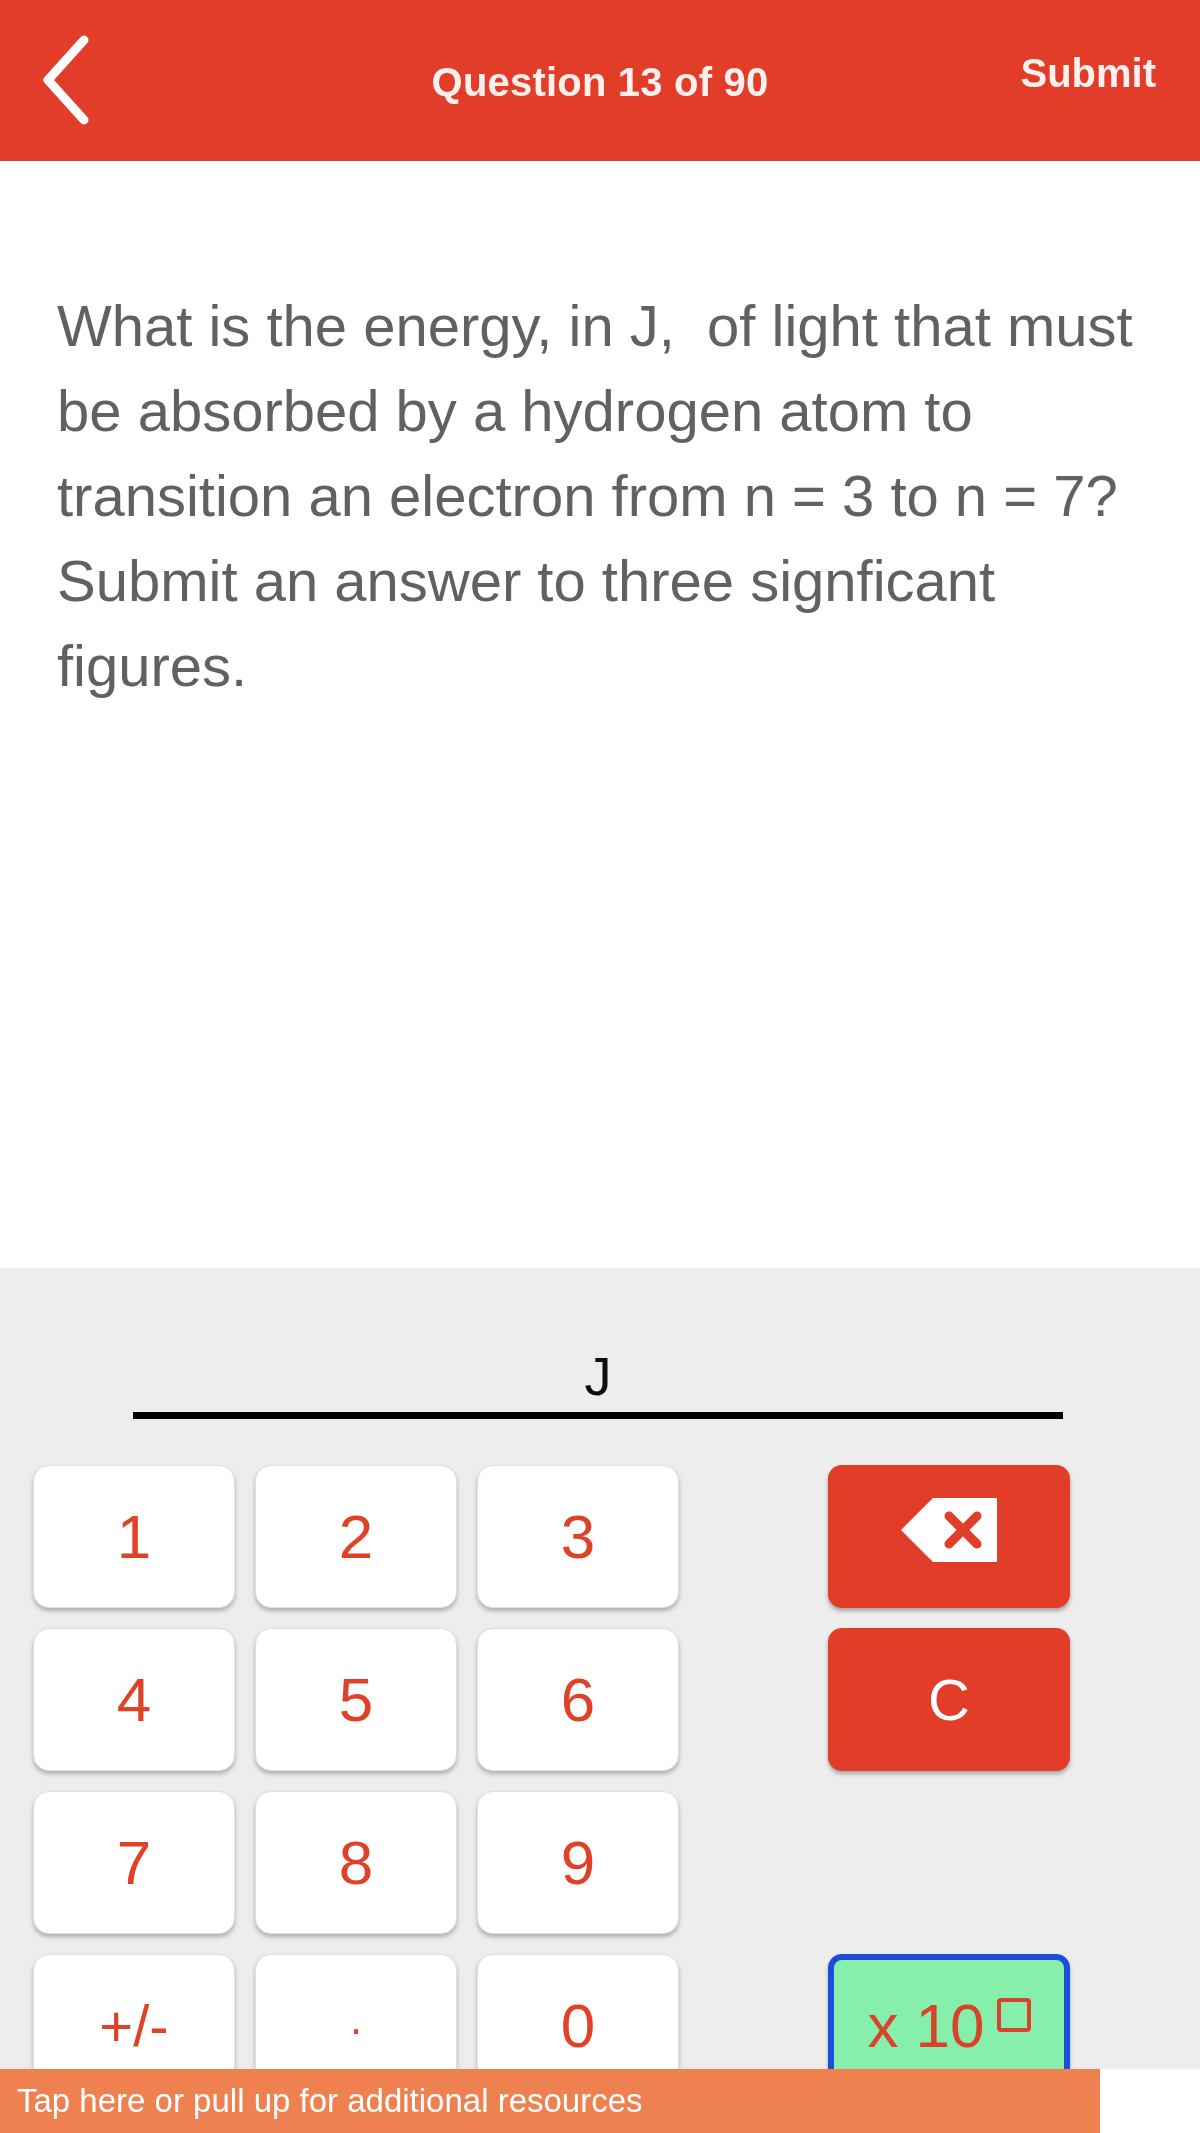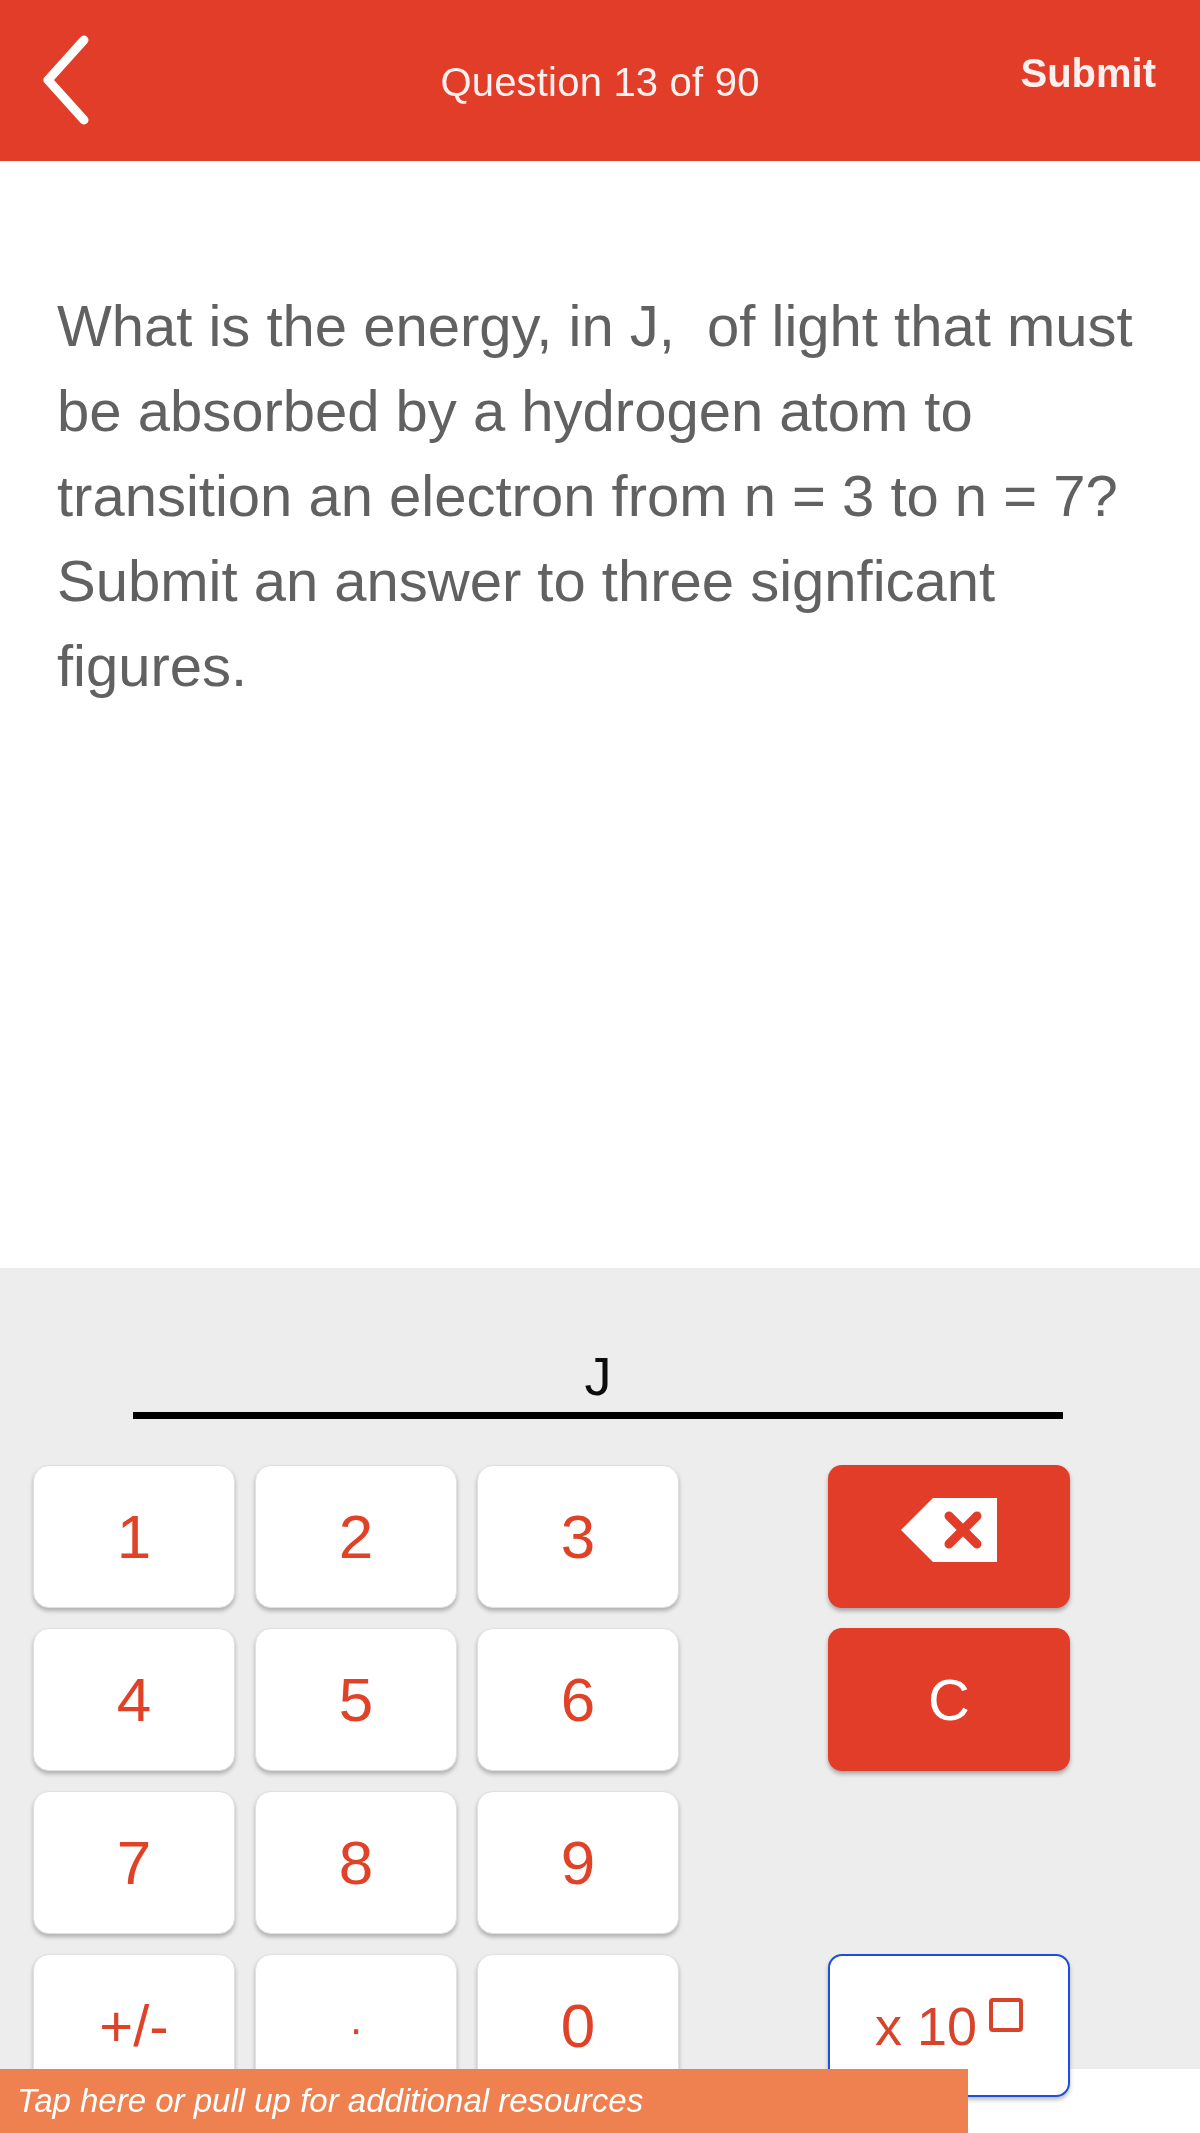--- a/index.html
+++ b/index.html
@@ -37,21 +37,21 @@
     cursor: pointer;
   }
   .back-btn svg { display: block; }
   .header-title {
     position: absolute;
     left: 0;
     width: 1200px;
     text-align: center;
     color: #fdf0ee;
     font-size: 40px;
-    font-weight: 400;
+    font-weight: 700;
     letter-spacing: 0.2px;
     top: 60px;
     line-height: 44px;
   }
   .submit-btn {
     position: absolute;
     right: 44px;
     top: 50px;
     color: #fdf0ee;
     font-size: 40px;
@@ -162,25 +162,25 @@
   }
   .key-red {
     background: #e23d28;
     border: none;
     box-shadow: 0 3px 4px rgba(0,0,0,0.3);
     color: #ffffff;
     font-size: 58px;
     font-weight: 400;
   }
   .key-exp {
-    background: #ffffff;
-    border: 2px solid #1d4ed8;
+    background: #86efac;
+    border: 6px solid #1d4ed8;
     box-shadow: 0 3px 4px rgba(0,0,0,0.26);
     color: #d8442b;
-    font-size: 54px;
+    font-size: 62px;
   }
   .exp-inner {
     display: flex;
     align-items: flex-start;
     line-height: 60px;
   }
   .exp-box {
     width: 34px;
     height: 34px;
     border: 4px solid #d8442b;
@@ -199,27 +199,26 @@
   .r0 { top: 0px; }
   .r1 { top: 163px; }
   .r2 { top: 326px; }
   .r3 { top: 489px; }
 
   
   .bottom-bar {
     position: absolute;
     top: 2069px;
     left: 0;
-    width: 968px;
+    width: 1100px;
     height: 64px;
     background: #ef8050;
     display: flex;
     align-items: center;
     cursor: pointer;
-    font-style: italic;
   }
   .bottom-bar-text {
     color: #ffffff;
     font-size: 33px;
     padding-left: 17px;
     line-height: 38px;
   }
 </style>
 </head>
 <body>

